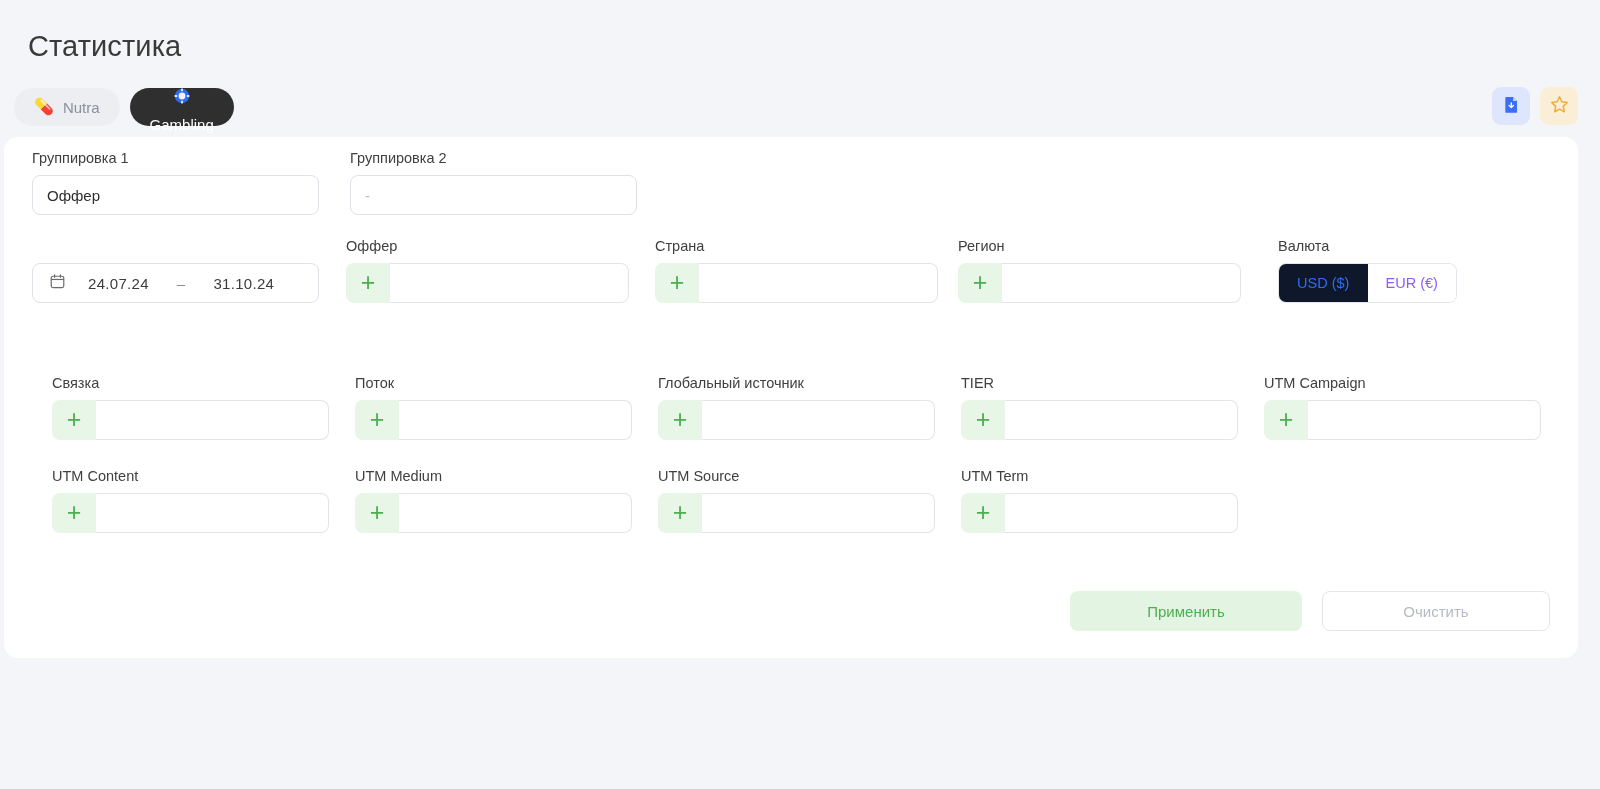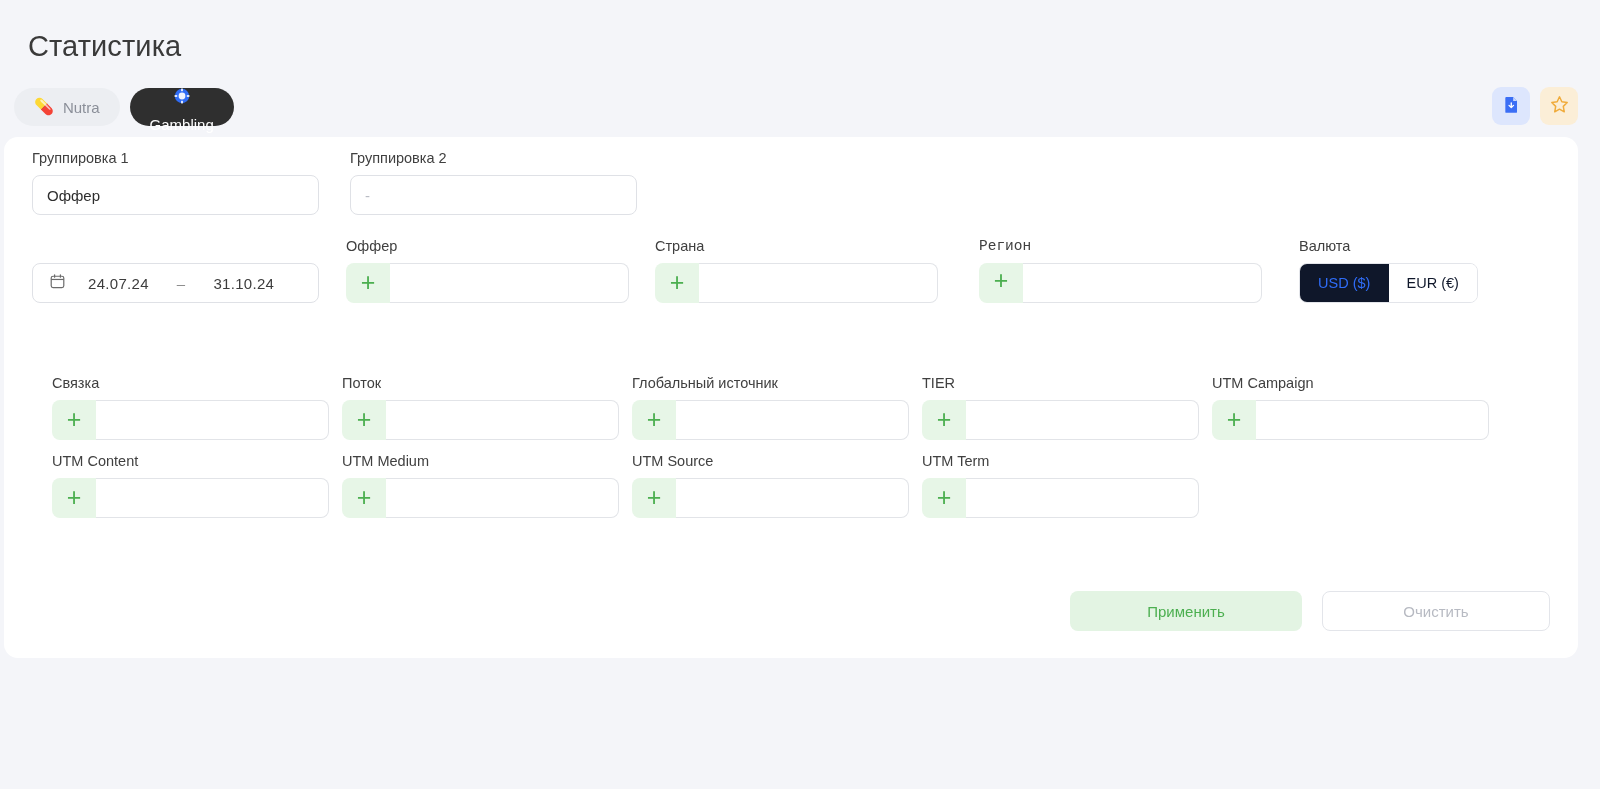--- a/index.html
+++ b/index.html
@@ -192,21 +192,21 @@
     border: 1px solid #e2e4e8;
     border-left: none;
     border-radius: 0 8px 8px 0;
     background: #fff;
     cursor: text;
   }
 
   
   .r2-offer   { width: 283px; margin-left: 27px; }
   .r2-country { width: 283px; margin-left: 26px; }
-  .r2-region  { width: 283px; margin-left: 41px; font-family: Liberation Mono, monospace; }
+  .r2-region  { width: 283px; margin-left: 20px; }
 
   
   .currency-wrap { margin-left: 37px; }
   .currency-toggle {
     display: flex;
     height: 40px;
     border-radius: 8px;
     overflow: hidden;
     border: 1px solid #e3e5ea;
     width: 179px;
@@ -214,21 +214,21 @@
   .cur-opt {
     flex: 1;
     display: flex;
     align-items: center;
     justify-content: center;
     font-size: 14.5px;
     cursor: pointer;
     user-select: none;
   }
   .cur-opt.on  { background: #0f172a; color: #2f6cf6; }
-  .cur-opt.off { background: #ffffff; color: #0f172a; }
+  .cur-opt.off { background: #ffffff; color: #8b5cf6; }
 
   
   .adv-bar {
     position: absolute;
     left: 20px;
     top: 186px;
     right: 28px;
     display: flex;
     align-items: center;
     gap: 10px;
@@ -262,21 +262,20 @@
   
   .adv-grid {
     position: absolute;
     left: 48px;
     top: 238px;
     right: 28px;
     display: grid;
     grid-template-columns: repeat(5, 277px);
     column-gap: 26px;
     row-gap: 28px;
-    gap: 13px;
   }
 
   
   .card-actions {
     position: absolute;
     right: 28px;
     bottom: 27px;
     display: flex;
     gap: 20px;
   }

